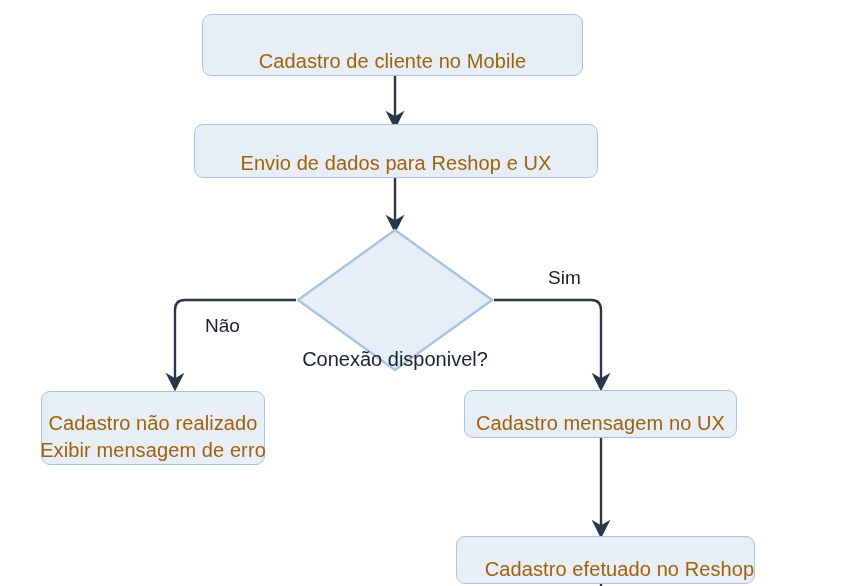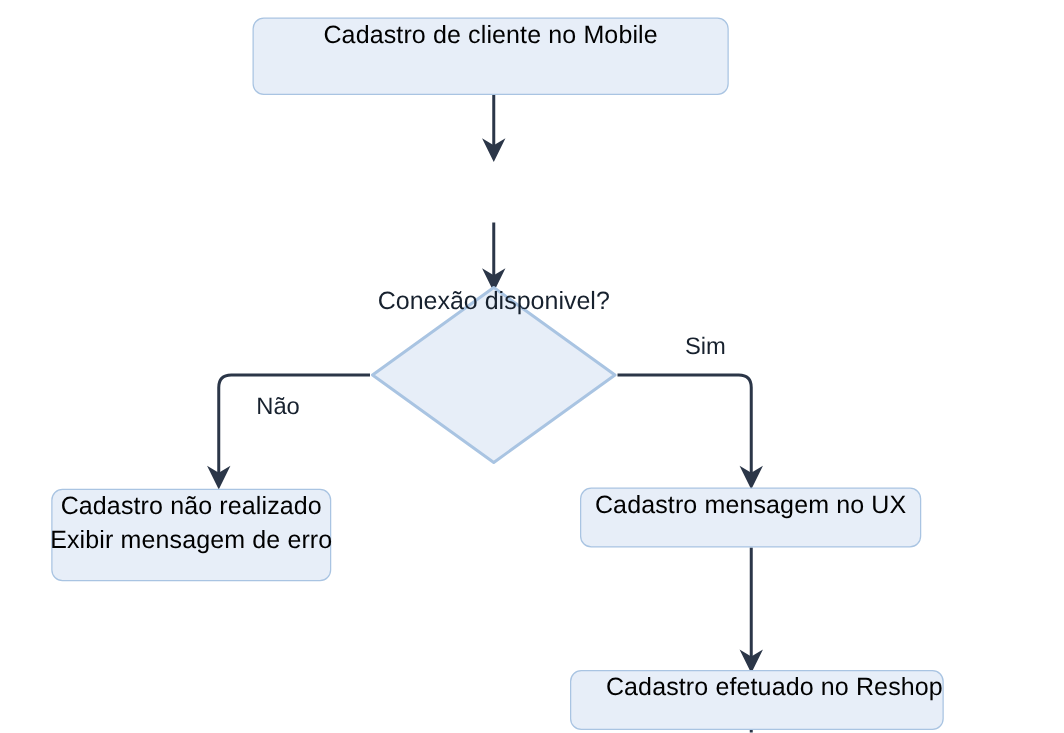--- a/index.html
+++ b/index.html
@@ -31,35 +31,35 @@
   }
   .node {
     position: absolute;
     box-sizing: border-box;
     background: #e7eef8;
     border: 1.6px solid #a9c4e2;
     border-radius: 9px;
     display: flex;
     flex-direction: column;
     align-items: center;
-    justify-content: flex-start;
-    color: #000000;
+    justify-content: flex-end;
+    color: #a16207;
     font-size: 20px;
     line-height: 1.35;
     letter-spacing: 0.1px;
     white-space: nowrap;
   }
   .node .line { display: block; }
 
   
   .decision {
     position: absolute;
     box-sizing: border-box;
     display: flex;
-    align-items: flex-start;
+    align-items: flex-end;
     justify-content: center;
   }
   .decision .diamond-shape {
     position: absolute;
     inset: 0;
     width: 100%;
     height: 100%;
   }
   .decision .decision-label {
     position: relative;
@@ -99,20 +99,23 @@
 
     <path d="M 601 438 L 601 529" stroke="#2b3648" stroke-width="2.4" fill="none" marker-end="url(#arrowhead)"></path>
 
     <path d="M 601 582 L 601 586" stroke="#2b3648" stroke-width="2.4" fill="none"></path>
   </svg>
 
   <div class="node" style="left:202px; top:14px; width:381px; height:62px;">
     <span class="line">Cadastro de cliente no Mobile</span>
   </div>
 
+  <div class="node" style="left:194px; top:124px; width:404px; height:54px;">
+    <span class="line">Envio de dados para Reshop e UX</span>
+  </div>
 
   <div class="decision" style="left:296px; top:228px; width:198px; height:144px;">
     <svg class="diamond-shape" viewBox="0 0 198 144" preserveAspectRatio="none" xmlns="http://www.w3.org/2000/svg">
       <polygon points="99,2 196,72 99,142 2,72" fill="#e7eef8" stroke="#a9c4e2" stroke-width="2.4" stroke-linejoin="round"></polygon>
     </svg>
     <div class="decision-label">
       <span class="line">Conexão</span>
       <span class="line">disponivel?</span>
     </div>
   </div>

